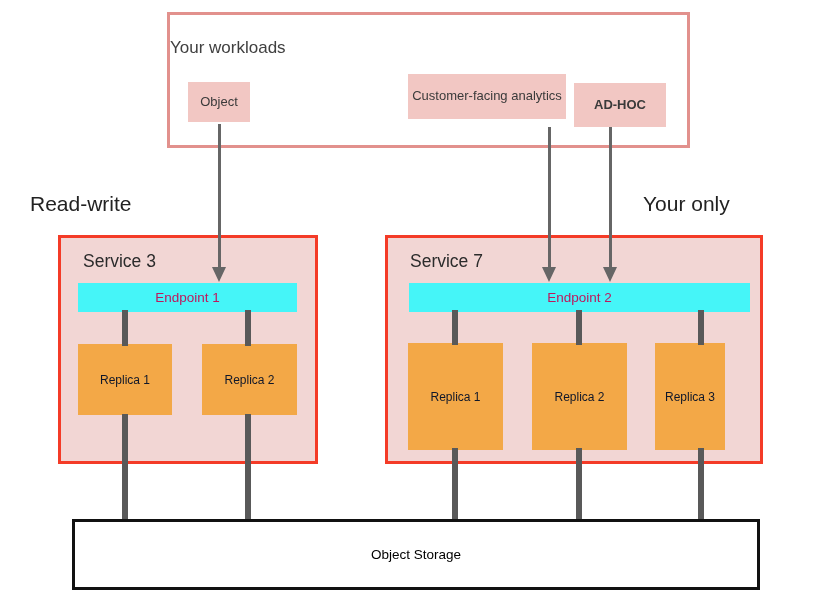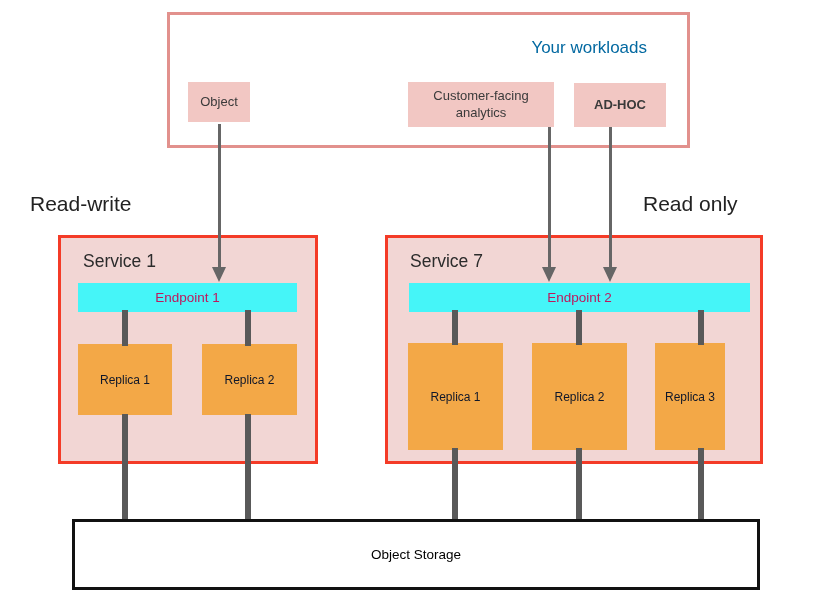--- a/index.html
+++ b/index.html
@@ -17,38 +17,38 @@
     position: absolute;
     left: 167px; top: 12px;
     width: 523px; height: 136px;
     border: 3px solid var(--workloads-border, #e2918d);
     background: #fff;
     box-sizing: border-box;
   }
   .workloads-title {
     position: absolute;
     left: 0; right: 40px; top: 23px;
-    text-align: right;
+    text-align: left;
     font-size: 17px;
-    color: #0369a1;
+    color: #404040;
   }
   .chip {
     position: absolute;
     background: var(--chip-bg, #f2c7c3);
     display: flex;
     align-items: center;
     justify-content: center;
     text-align: center;
     font-size: 13px;
     color: #3a3a3a;
     line-height: 1.25;
     box-sizing: border-box;
   }
   .chip-writes    { left: 18px;  top: 67px; width: 62px;  height: 40px; }
-  .chip-analytics { left: 238px; top: 67px; width: 146px; height: 45px; }
+  .chip-analytics { left: 238px; top: 59px; width: 158px; height: 45px; }
   .chip-adhoc     { left: 404px; top: 68px; width: 92px;  height: 44px; font-weight: bold; }
 
   
   .section-label {
     position: absolute;
     font-size: 21px;
     color: #222;
     white-space: nowrap;
   }
   .label-left  { left: 30px;  top: 192px; }
@@ -153,24 +153,24 @@
 <div class="canvas">
 
   <div class="workloads-box">
     <div class="workloads-title">Your workloads</div>
     <div class="chip chip-writes">Object</div>
     <div class="chip chip-analytics">Customer-facing analytics</div>
     <div class="chip chip-adhoc">AD-HOC</div>
   </div>
 
   <div class="section-label label-left">Read-write</div>
-  <div class="section-label label-right">Read only</div>
+  <div class="section-label label-right">Your only</div>
 
   <div class="service service-1">
-    <div class="service-title">Service 1</div>
+    <div class="service-title">Service 3</div>
     <div class="endpoint">Endpoint 1</div>
     <div class="replica replica-1">Replica 1</div>
     <div class="replica replica-2">Replica 2</div>
   </div>
 
   <div class="service service-2">
     <div class="service-title">Service 7</div>
     <div class="endpoint">Endpoint 2</div>
     <div class="replica replica-1">Replica 1</div>
     <div class="replica replica-2">Replica 2</div>

